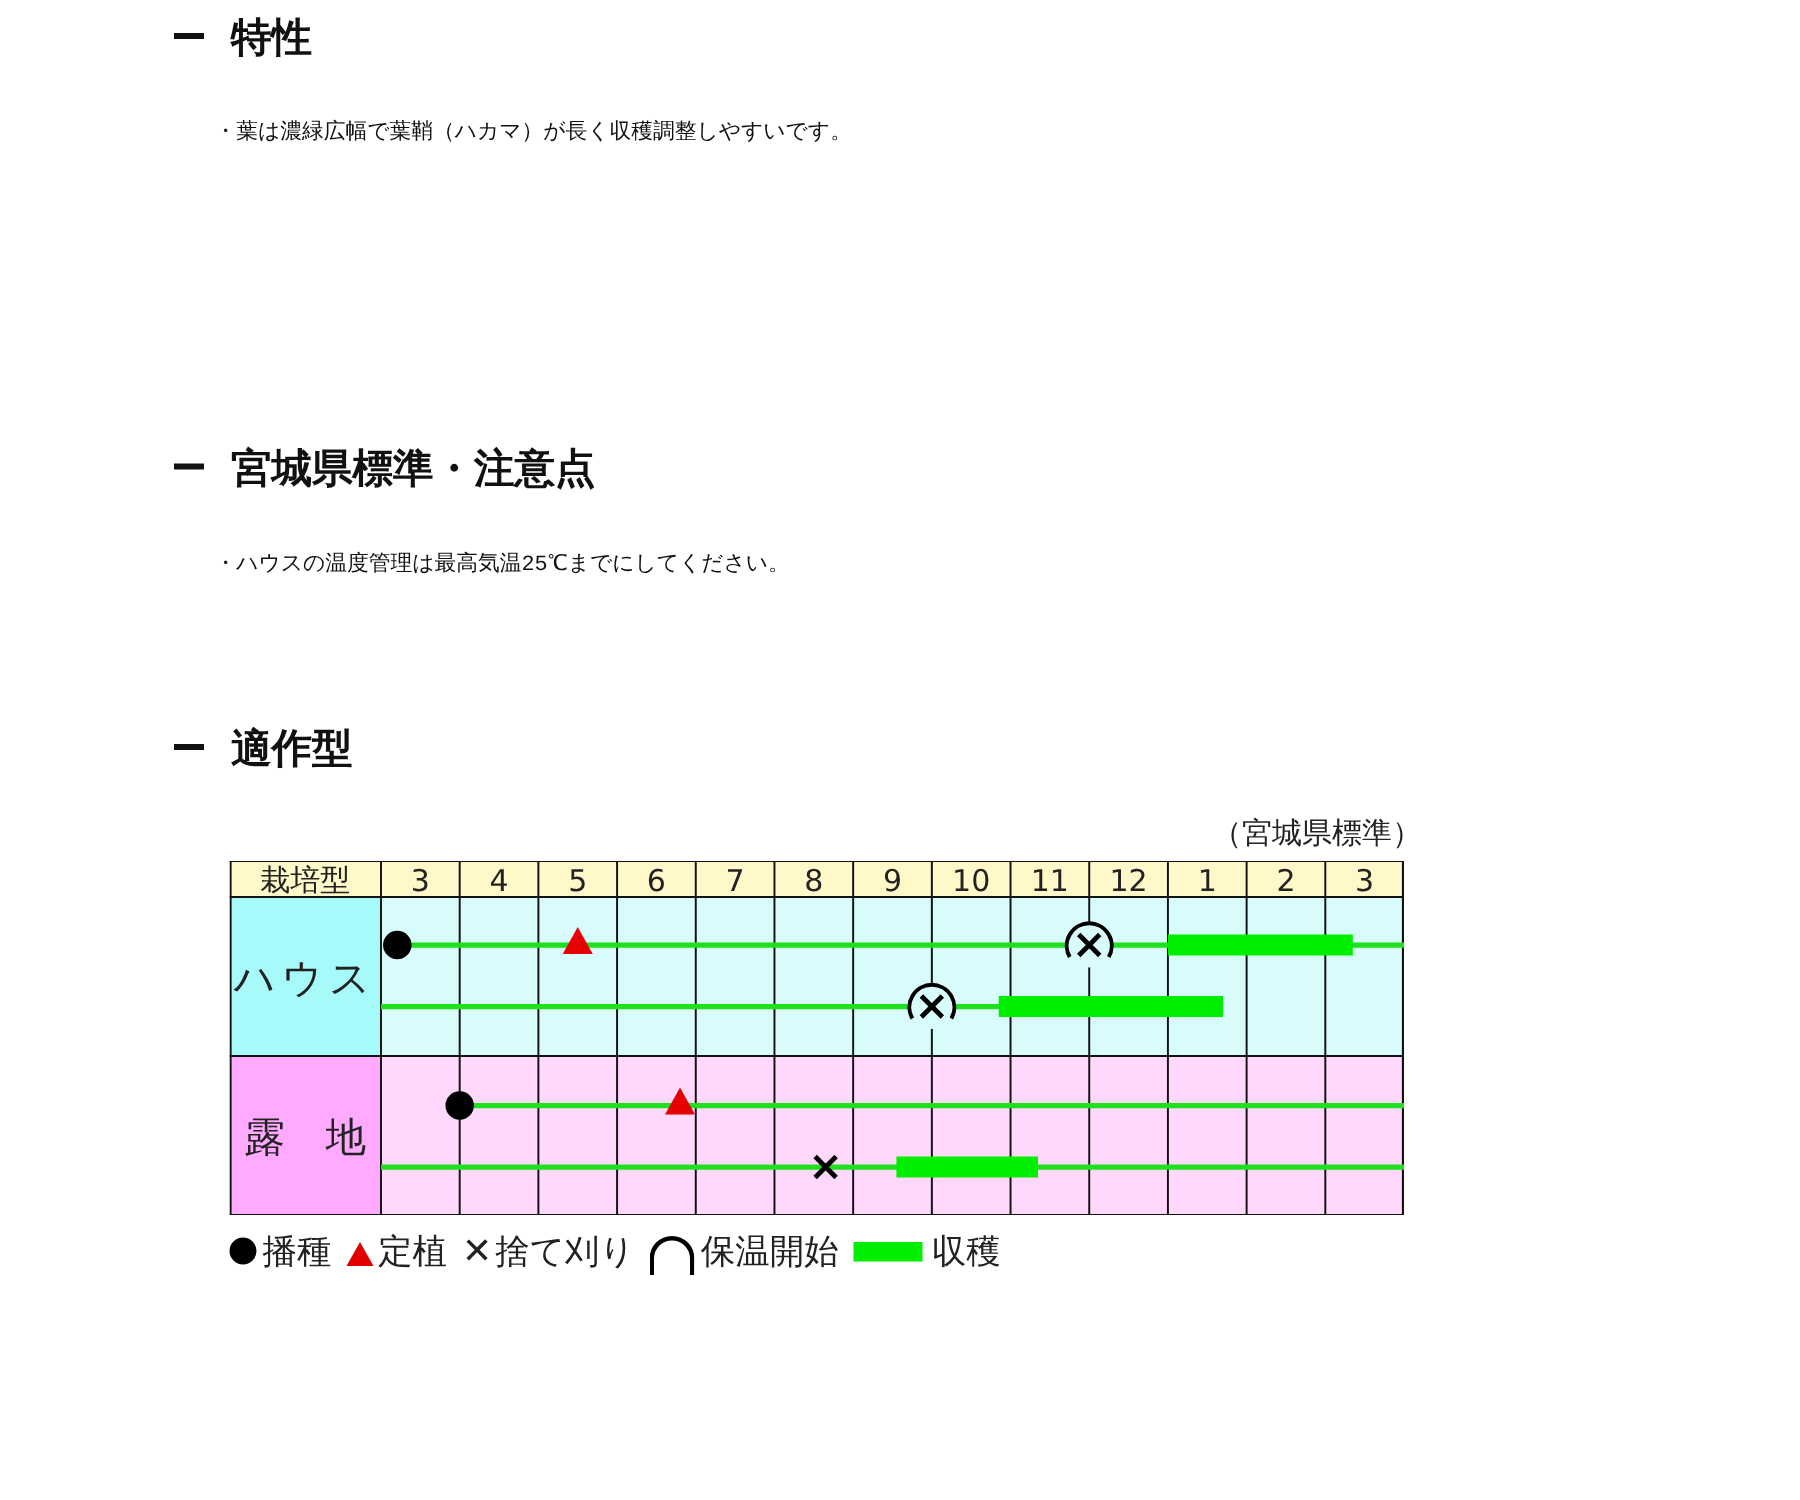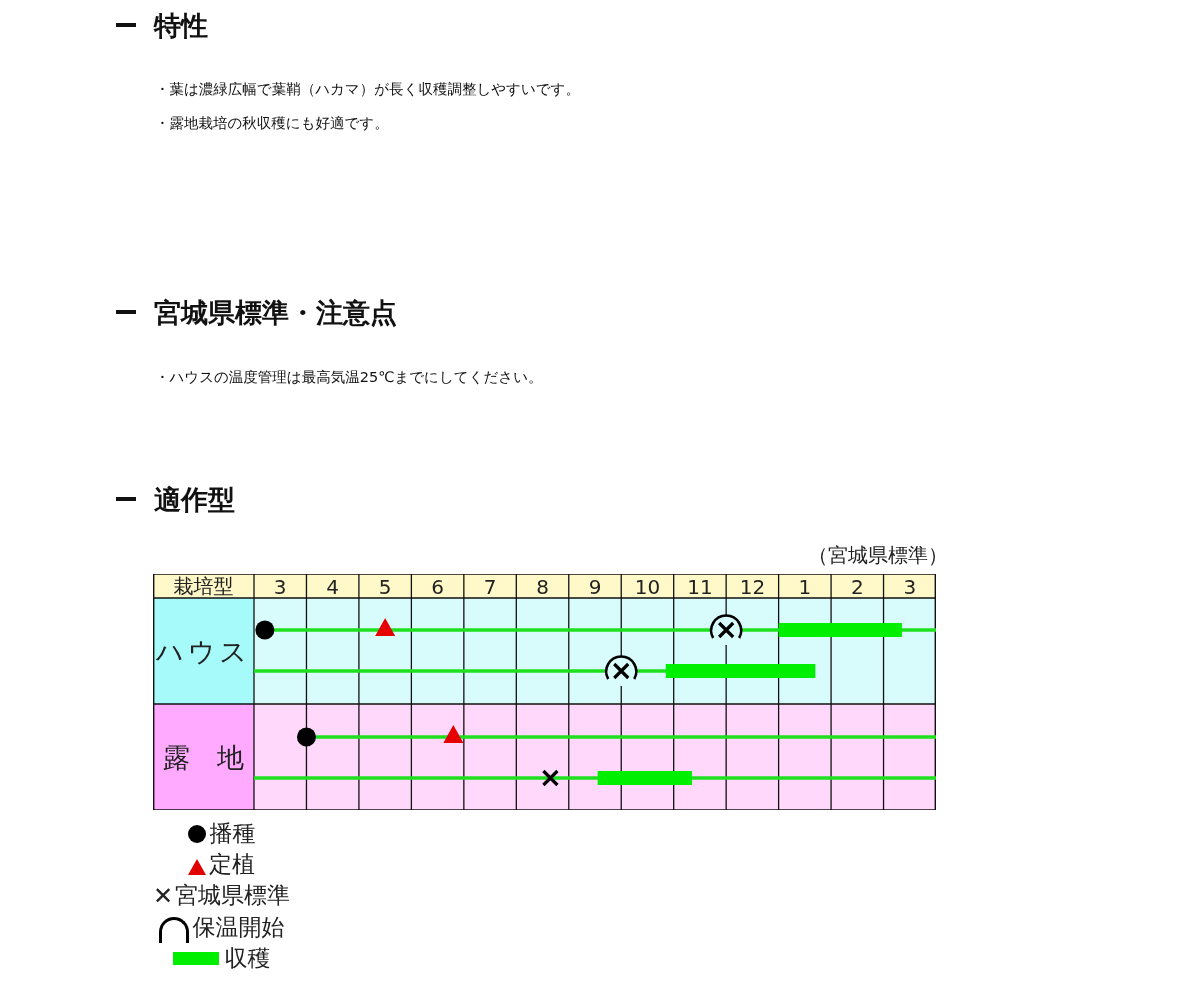--- a/index.html
+++ b/index.html
@@ -2,44 +2,43 @@
 <html><head>
 <meta charset="utf-8">
 <style>
   html, body { margin:0; padding:0; background:#ffffff; }
   body { width:1200px; height:1000px; position:relative; overflow:hidden;
          font-family:"DejaVu Sans", "Liberation Sans", sans-serif; color:#111; }
   .section-title { position:absolute; left:116px; font-family:"DejaVu Serif","Liberation Serif",serif;
          font-weight:bold; font-size:27px; line-height:40px; color:#111; white-space:nowrap; }
   .section-title .dash { display:inline-block; width:20px; height:4px; background:#111;
          vertical-align:middle; margin-right:18px; position:relative; top:-3px; }
-  .bullets { position:absolute; left:155px; margin:0; padding:0; list-style:none; }
+  .bullets { position:absolute; left:143px; margin:0; padding:0; list-style:none;font-family:Liberation Mono, monospace; }
   .bullets li { font-size:14.5px; line-height:34px; white-space:nowrap; color:#111; }
   .note { position:absolute; left:808px; top:542px; font-size:20px; color:#222; white-space:nowrap; }
   .chart { position:absolute; left:153px; top:574px; width:783px; height:296px; }
   .legend { position:absolute; left:153px; top:818px; font-size:23px; color:#222; white-space:nowrap;
-         display:flex; align-items:center;flex-direction:column; }
+         display:flex; align-items:center; }
   .legend .item { display:flex; align-items:center; margin-right:10px; }
   .legend .sym-dot { width:18px; height:18px; border-radius:50%; background:#000; margin-right:4px; }
   .legend .sym-tri { width:0; height:0; border-left:9px solid transparent; border-right:9px solid transparent;
          border-bottom:16px solid #e00000; margin-right:3px; margin-top:4px; }
   .legend .sym-x { font-weight:bold; font-size:24px; margin-right:2px; }
   .legend .sym-arc { width:30px; height:26px; border:3px solid #000; border-bottom:none;
          border-radius:15px 15px 0 0; box-sizing:border-box; margin-right:4px; margin-top:6px; }
   .legend .sym-bar { width:46px; height:13px; background:#00ee00; margin-right:6px; }
 </style>
 </head>
 <body>
 
 <div class="section-title" style="top:6px;">
   <span class="dash"></span><span>特性</span>
 </div>
 <ul class="bullets" style="top:72px;">
   <li>・葉は濃緑広幅で葉鞘（ハカマ）が長く収穫調整しやすいです。</li>
-  <li>・露地栽培の秋収穫にも好適です。</li>
 </ul>
 
 <div class="section-title" style="top:293px;">
   <span class="dash"></span><span>宮城県標準・注意点</span>
 </div>
 <ul class="bullets" style="top:360px;">
   <li>・ハウスの温度管理は最高気温25℃までにしてください。</li>
 </ul>
 
 <div class="section-title" style="top:480px;">
@@ -116,21 +115,21 @@
   <span class="item">
     <span class="sym-dot"></span>
     <span>播種</span>
   </span>
   <span class="item">
     <span class="sym-tri"></span>
     <span>定植</span>
   </span>
   <span class="item">
     <span class="sym-x">✕</span>
-    <span>宮城県標準</span>
+    <span>捨て刈り</span>
   </span>
   <span class="item">
     <span class="sym-arc"></span>
     <span>保温開始</span>
   </span>
   <span class="item">
     <span class="sym-bar"></span>
     <span>収穫</span>
   </span>
 </div>

